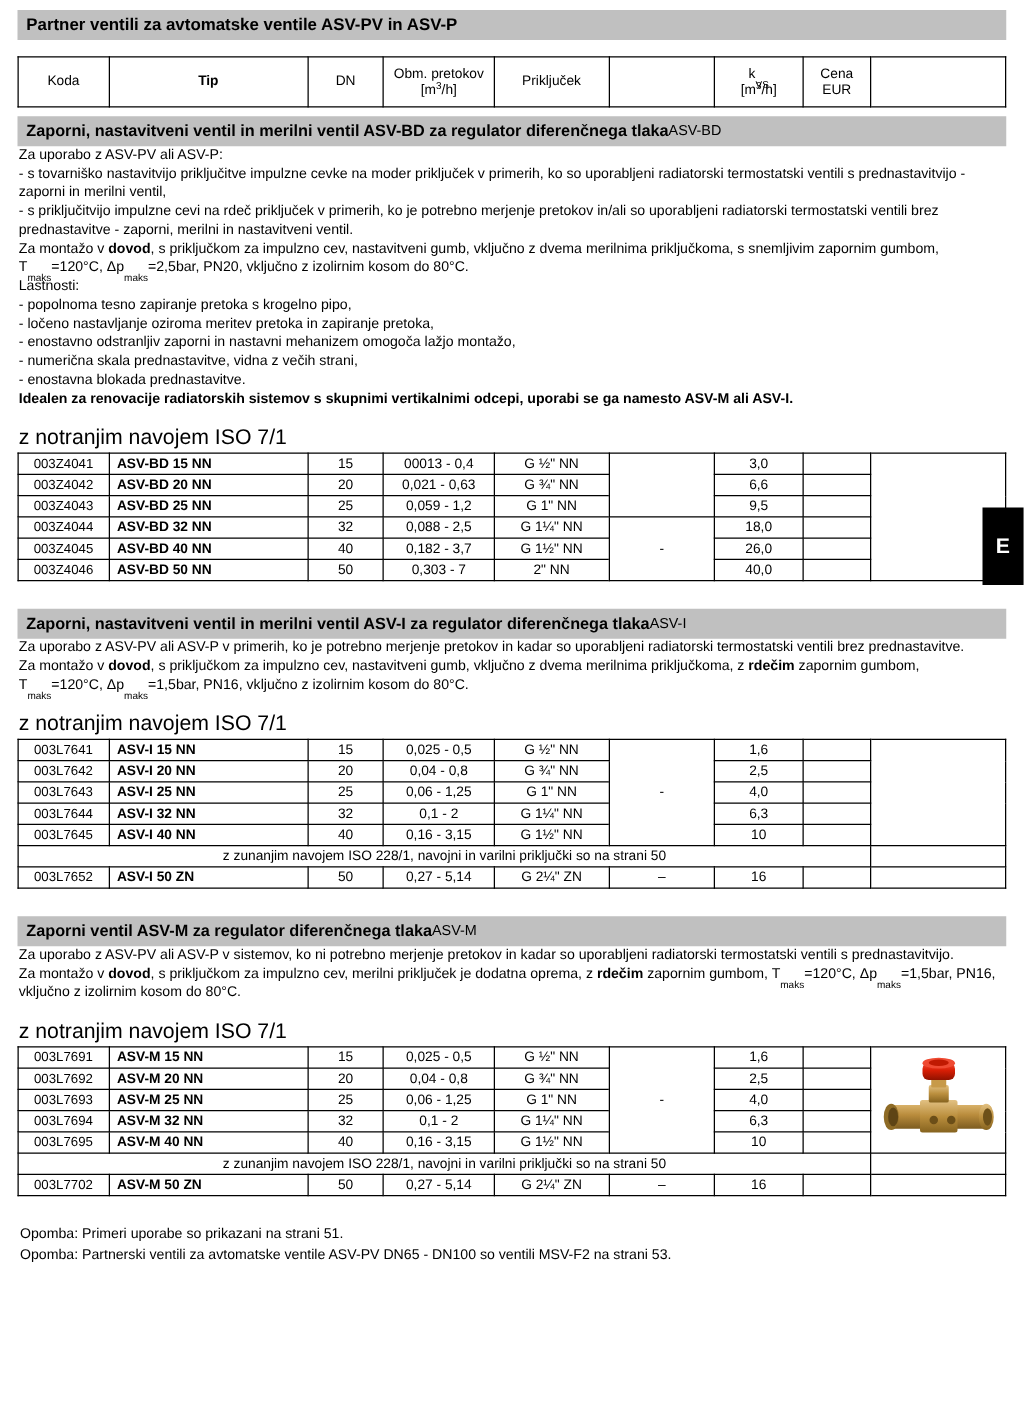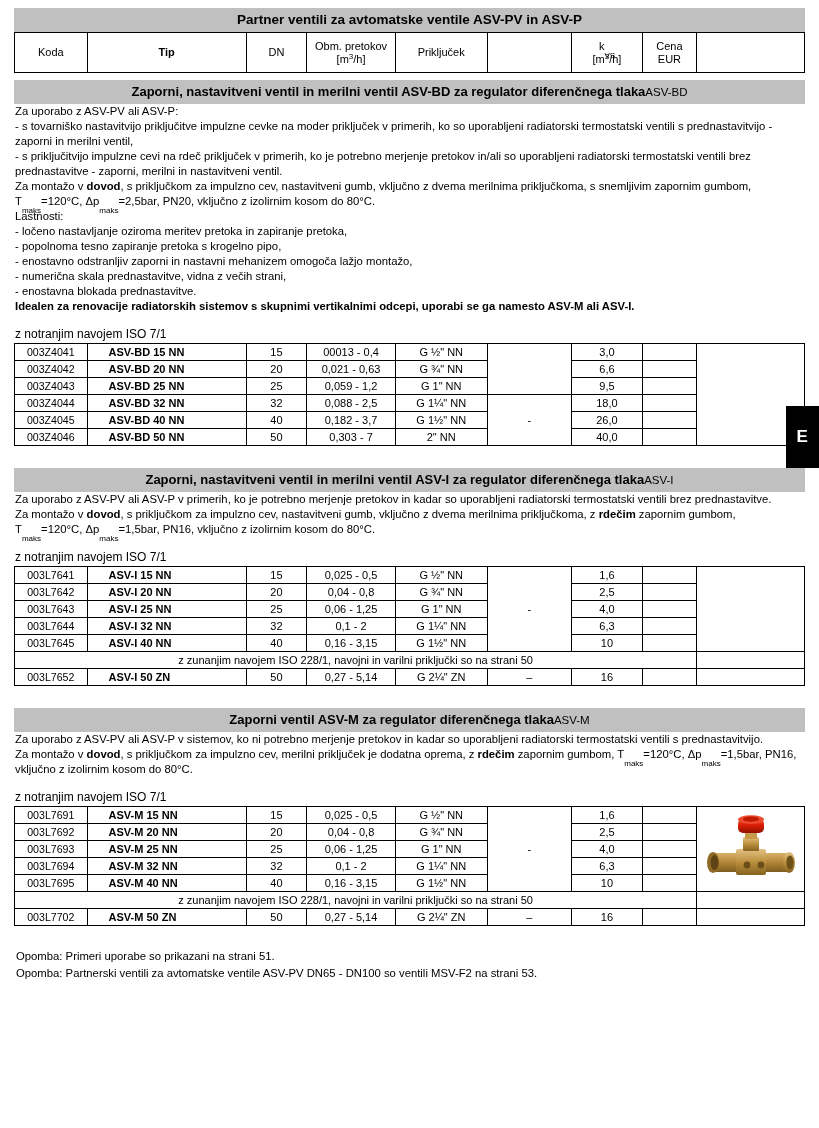--- a/index.html
+++ b/index.html
@@ -19,48 +19,48 @@
   
   .titlebar {
     background:#c0c0c0;
     font-weight:bold;
     font-size:13px;
     height:24px;
     line-height:24px;
     padding:0 7px;
     display:flex;
     align-items:center;
-    justify-content:center;
+    justify-content:flex-start;
   }
   .titlebar.main { font-size:13.5px; margin-top:8px; }
   .titlebar .right { font-size:11.5px; font-weight:normal; }
 
   
   table.spec {
     width:100%;
     border-collapse:collapse;
     table-layout:fixed;
   }
   table.spec th, table.spec td {
     border:1px solid #000;
     text-align:center;
     vertical-align:middle;
     font-weight:normal;
     padding:1px 2px;
   }
-  .hdrtbl { margin-top:0; }
+  .hdrtbl { margin-top:13px; }
   .hdrtbl th { height:40px; font-size:11px; line-height:1.15; }
   .hdrtbl th.tip { font-weight:bold; }
   sub { font-size:8px; vertical-align:baseline; position:relative; top:8px; }
   sup { font-size:8px; vertical-align:baseline; position:relative; top:-4px; }
 
   
   .para { font-size:11.3px; line-height:1.33; margin:0; padding:0 1px; }
   .para.bold { font-weight:bold; }
-  .sub-label { font-size:12px; margin:0; padding:0 1px; }
+  .sub-label { font-size:17px; margin:0; padding:0 1px; }
   .gap-sm { height:7px; }
   .gap-md { height:13px; }
   .gap-lg { height:22px; }
 
   
   table.prod {
     width:100%;
     border-collapse:collapse;
     table-layout:fixed;
     margin-top:2px;
@@ -71,21 +71,21 @@
     font-size:11px;
     text-align:center;
     vertical-align:middle;
     padding:0 2px;
     line-height:15px;
   }
   table.prod td.code { font-size:10.6px; }
   table.prod td.type {
     text-align:left;
     font-weight:bold;
-    padding-left:21px;
+    padding-left:6px;
     font-size:11px;
   }
   table.prod td.blank { border-left:1px solid #000; border-right:1px solid #000; }
   td.nb-t { border-top:none; }
   td.nb-b { border-bottom:none; }
   td.spanrow {
     text-align:left;
     padding-left:4px;
     font-size:11.3px;
     height:18px;
@@ -177,22 +177,22 @@
     <span class="right">ASV-BD</span>
   </div>
 
   <p class="para">Za uporabo z ASV-PV ali ASV-P:</p>
   <p class="para">- s tovarniško nastavitvijo priključitve impulzne cevke na moder priključek v primerih, ko so uporabljeni radiatorski termostatski ventili s prednastavitvijo - zaporni in merilni ventil,</p>
   <p class="para">- s priključitvijo impulzne cevi na rdeč priključek v primerih, ko je potrebno merjenje pretokov in/ali so uporabljeni radiatorski termostatski ventili brez prednastavitve - zaporni, merilni in nastavitveni ventil.</p>
   <p class="para">
     <span>Za montažo v </span><b>dovod</b><span>, s priključkom za impulzno cev, nastavitveni gumb, vključno z dvema merilnima priključkoma, s snemljivim zapornim gumbom, T</span><sub>maks</sub><span>=120°C, </span><span>Δp</span><sub>maks</sub><span>=2,5bar, PN20, vključno z izolirnim kosom do 80°C.</span>
   </p>
   <p class="para">Lastnosti:</p>
+  <p class="para">- popolnoma tesno zapiranje pretoka s krogelno pipo,</p>
   <p class="para">- ločeno nastavljanje oziroma meritev pretoka in zapiranje pretoka,</p>
-  <p class="para">- popolnoma tesno zapiranje pretoka s krogelno pipo,</p>
   <p class="para">- enostavno odstranljiv zaporni in nastavni mehanizem omogoča lažjo montažo,</p>
   <p class="para">- numerična skala prednastavitve, vidna z večih strani,</p>
   <p class="para">- enostavna blokada prednastavitve.</p>
   <p class="para bold">Idealen za renovacije radiatorskih sistemov s skupnimi vertikalnimi odcepi, uporabi se ga namesto ASV-M ali ASV-I.</p>
 
   <div class="gap-md"></div>
   <p class="sub-label">z notranjim navojem ISO 7/1</p>
 
   <table class="prod">
     <colgroup>

